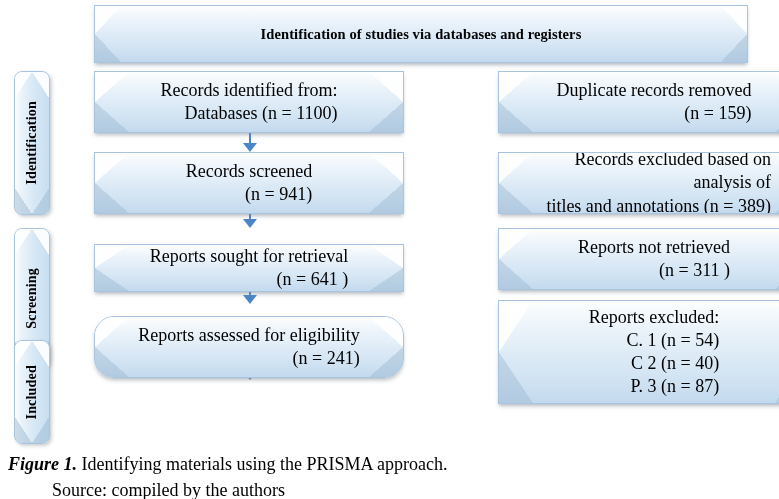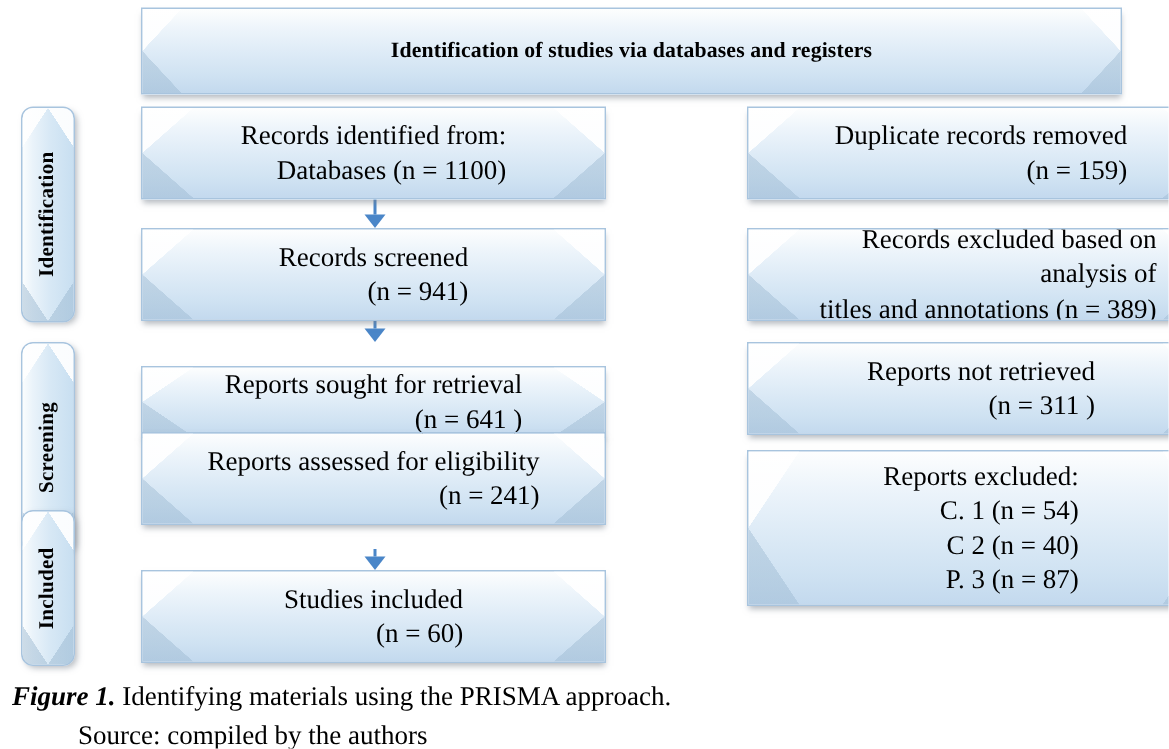--- a/index.html
+++ b/index.html
@@ -50,21 +50,21 @@
   #title-box::before,#title-box::after{width:26px;}
 
   
   .flow{font-size:18px;}
   .left-col{left:94px;width:310px;}
   .right-col{left:498px;width:312px;}
 
   #b-identified   {top:71px;  height:62px;}
   #b-screened     {top:152px; height:62px;}
   #b-sought       {top:228px; height:48px;margin-top:16px;}
-  #b-assessed     {top:288px; height:62px;}
+  #b-assessed     {top:316px; height:62px;border-radius:20px;}
   #b-included     {top:380px; height:62px;}
 
   #b-duplicate    {top:71px;  height:62px;}
   #b-excl-titles  {top:152px; height:62px;}
   #b-notretrieved {top:228px; height:62px;}
   #b-excluded     {top:300px; height:104px;}
 
   
   .stage{
     position:absolute;left:14px;width:36px;
@@ -165,26 +165,20 @@
     </span>
   </div>
 
   <div class="pbox flow left-col" id="b-assessed">
     <span class="txt">
       <span>Reports assessed for eligibility</span><br>
       <span>(n = 241)</span>
     </span>
   </div>
 
-  <div class="pbox flow left-col" id="b-included">
-    <span class="txt">
-      <span>Studies included</span><br>
-      <span>(n = 60)</span>
-    </span>
-  </div>
 
   <div class="pbox flow right-col" id="b-duplicate">
     <span class="txt">
       <span>Duplicate records removed</span><br>
       <span>(n = 159)</span>
     </span>
   </div>
 
   <div class="pbox flow right-col" id="b-excl-titles">
     <span class="txt">

